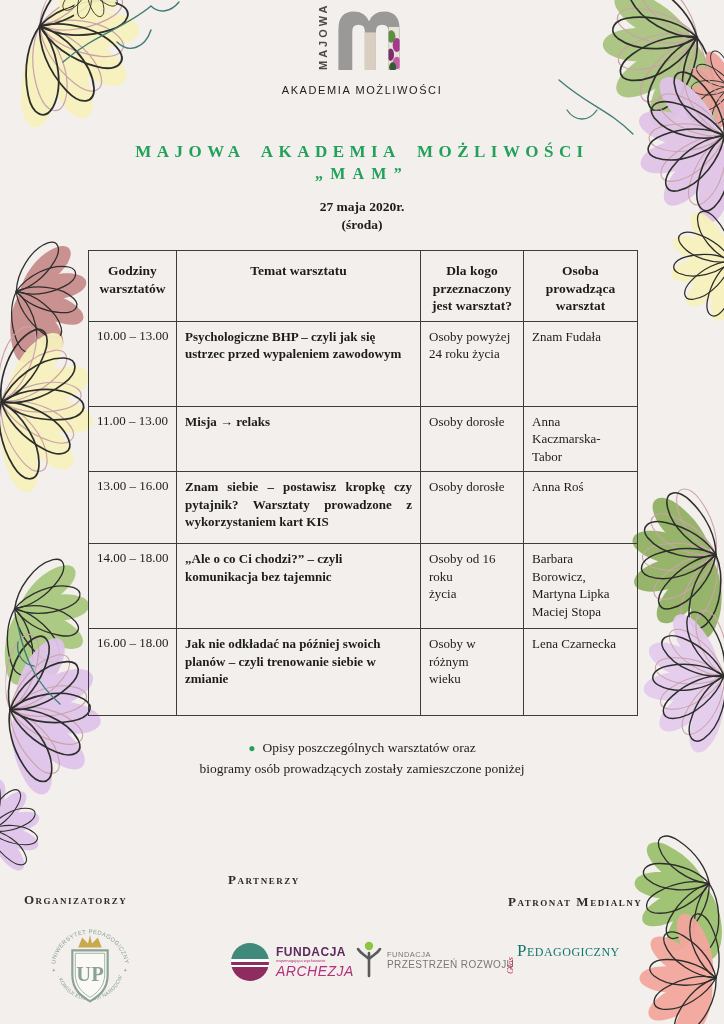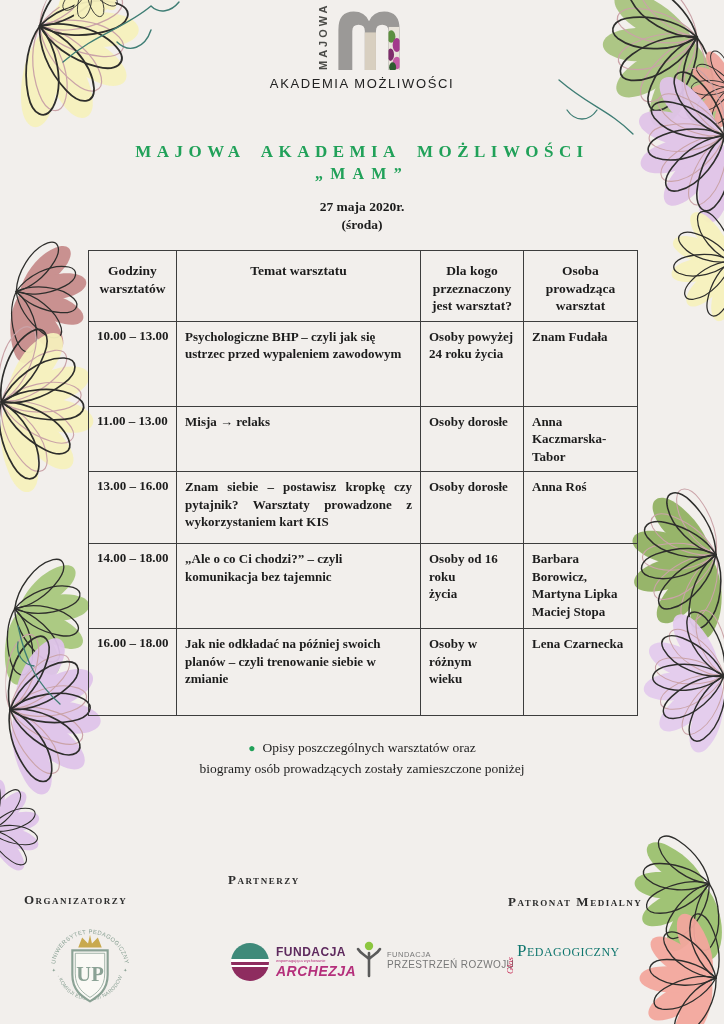--- a/index.html
+++ b/index.html
@@ -14,38 +14,38 @@
   .sprig{position:absolute;z-index:0;pointer-events:none;}
   
   .logo-block{position:absolute;top:6px;left:0;right:0;z-index:2;display:flex;flex-direction:column;align-items:center;}
   .logo-row{display:flex;align-items:flex-end;gap:3px;}
   .logo-vertical{
     writing-mode:vertical-rl;transform:rotate(180deg);
     font-family:"Liberation Sans", sans-serif;font-weight:bold;
     font-size:11px;letter-spacing:3px;color:#4a4a47;height:60px;line-height:1;
   }
   .logo-caption{
-    font-family:"Liberation Sans", sans-serif;font-size:13px;letter-spacing:1.6px;
-    color:#222;margin-top:6px;
+    font-family:"Liberation Sans", sans-serif;font-size:11px;letter-spacing:1.6px;
+    color:#222;margin-top:14px;
   }
   
   .title-block{position:absolute;top:140px;width:100%;text-align:center;z-index:2;}
   .main-title{
     color:#21a159;font-weight:bold;font-size:17px;
     letter-spacing:0.32em;word-spacing:0.45em;line-height:1.45;
   }
   .sub-title{color:#21a159;font-weight:bold;font-size:16px;letter-spacing:0.45em;}
   .date-block{position:absolute;top:198px;width:100%;text-align:center;z-index:2;
     font-weight:bold;font-size:13.5px;line-height:1.35;}
   
   .table-wrap{position:absolute;top:250px;left:88px;z-index:2;}
   table.schedule{border-collapse:collapse;table-layout:fixed;width:549px;}
   table.schedule td,table.schedule th{
     border:1px solid #3d3d3d;vertical-align:top;
-    font-size:13px;padding:6px 8px;overflow:hidden;font-weight:bold;
+    font-size:13px;padding:6px 8px;overflow:hidden;
   }
   table.schedule th{font-weight:bold;text-align:center;padding-top:11px;font-size:13.5px;line-height:1.3;}
   .c-time{width:88px;}.c-topic{width:244px;}.c-aud{width:103px;}.c-lead{width:114px;}
   .cell-time{white-space:nowrap;padding-top:12px;padding-left:7px;padding-right:2px;}
   .cell-topic{font-weight:bold;vertical-align:middle;line-height:1.35;}
   .cell-topic.justify{text-align:justify;}
   .cell-aud,.cell-lead{white-space:pre-line;padding-top:10px;line-height:1.35;}
   tr.hrow{height:55px;} tr.r0{height:85px;} tr.r1{height:48px;} tr.r2{height:72px;}
   tr.r3{height:85px;} tr.r4{height:87px;}
   
@@ -57,21 +57,21 @@
     position:absolute;z-index:2;font-variant:small-caps;font-weight:bold;
     letter-spacing:1.5px;font-size:13px;color:#2d2d2d;text-align:center;
   }
   .h-org{left:24px;top:892px;} .h-part{left:228px;top:872px;} .h-patr{left:508px;top:894px;}
   .logo-box{position:absolute;z-index:2;display:flex;align-items:center;}
   .up-box{left:42px;top:916px;}
   .arch-box{left:230px;top:942px;gap:6px;}
   .arch-text{display:flex;flex-direction:column;line-height:1;}
   .arch-w1{font-family:"Liberation Sans", sans-serif;font-weight:bold;font-size:12px;color:#5e2a5e;letter-spacing:.5px;}
   .arch-tag{font-family:"Liberation Sans", sans-serif;font-size:4px;color:#b5307c;margin:1px 0;}
-  .arch-w2{font-family:"Liberation Sans", sans-serif;font-weight:bold;font-style:italic;font-size:14px;color:#b5307c;letter-spacing:.5px;}
+  .arch-w2{font-family:"Liberation Sans", sans-serif;font-weight:normal;font-style:italic;font-size:14px;color:#b5307c;letter-spacing:.5px;}
   .prz-box{left:356px;top:940px;gap:5px;}
   .prz-text{display:flex;flex-direction:column;line-height:1.25;font-family:"Liberation Sans", sans-serif;color:#777;}
   .prz-w1{font-size:7.5px;letter-spacing:.5px;}
   .prz-w2{font-size:10px;letter-spacing:.4px;}
   .glos-box{left:506px;top:942px;gap:2px;align-items:flex-start;}
   .glos-rot{writing-mode:vertical-rl;transform:rotate(180deg);font-style:italic;
     font-size:9px;color:#c4234f;height:30px;line-height:1;margin-top:2px;}
   .glos-name{font-variant:small-caps;font-weight:normal;font-size:17px;color:#0f766e;letter-spacing:.5px;line-height:1;}
 </style>
 </head>

